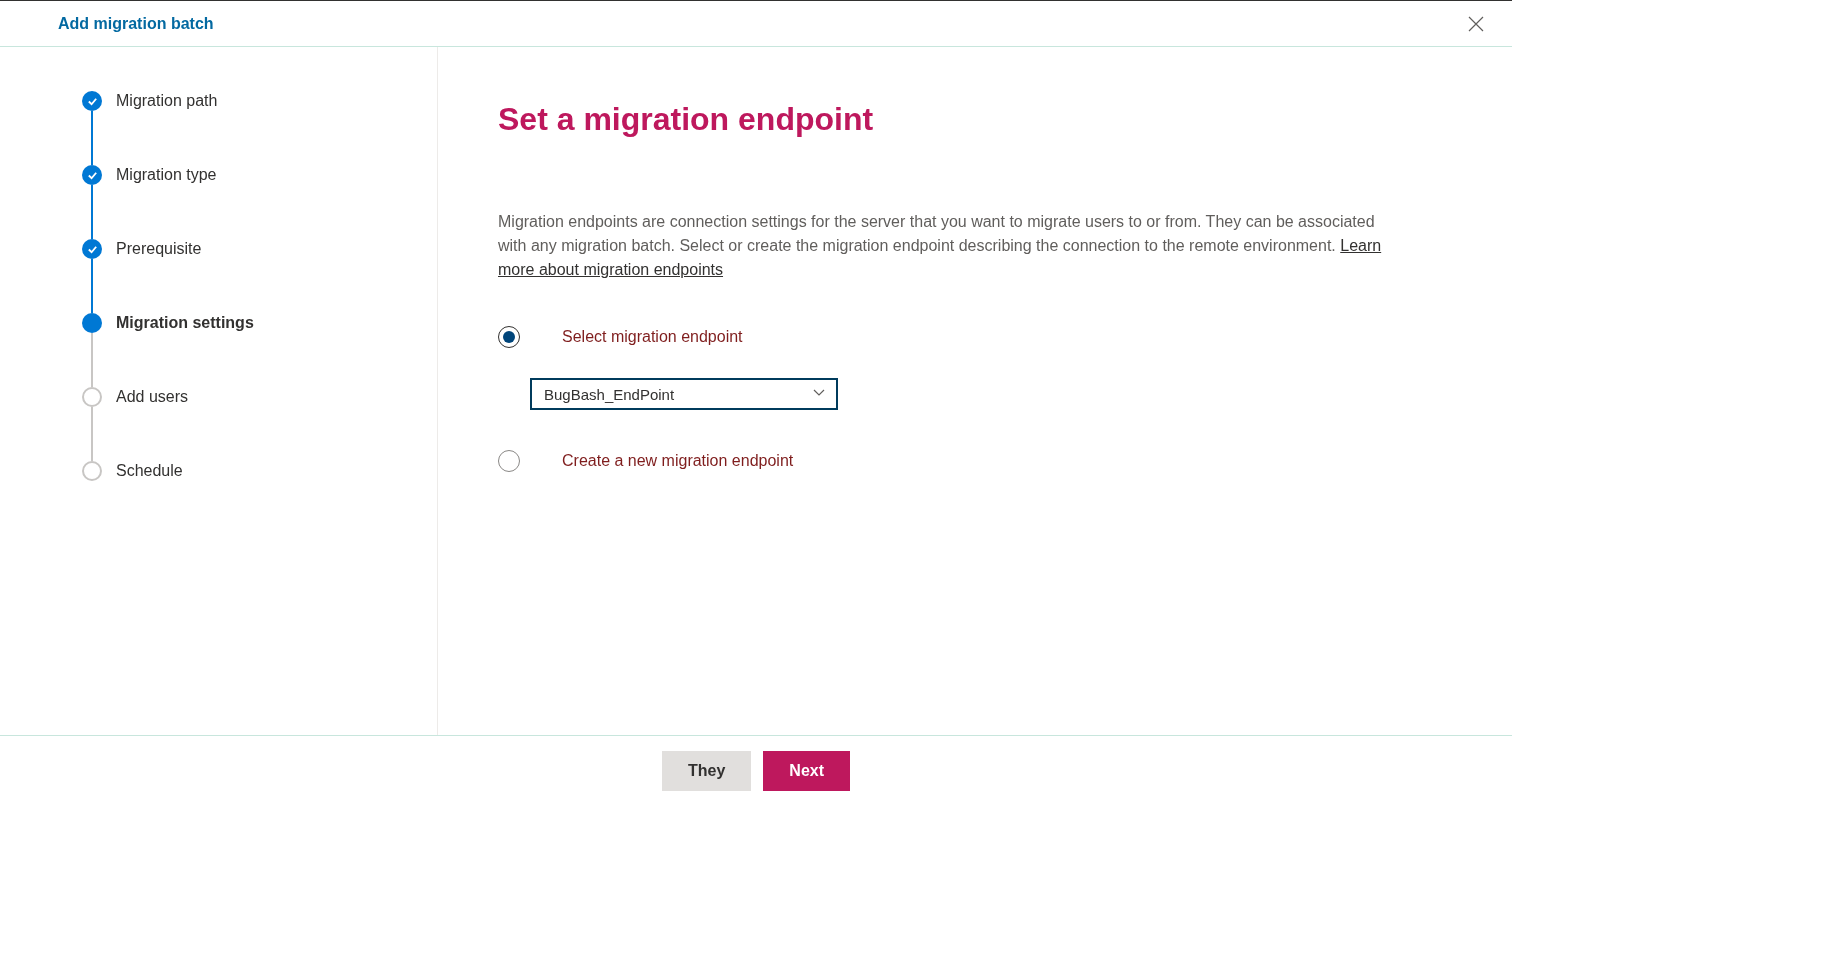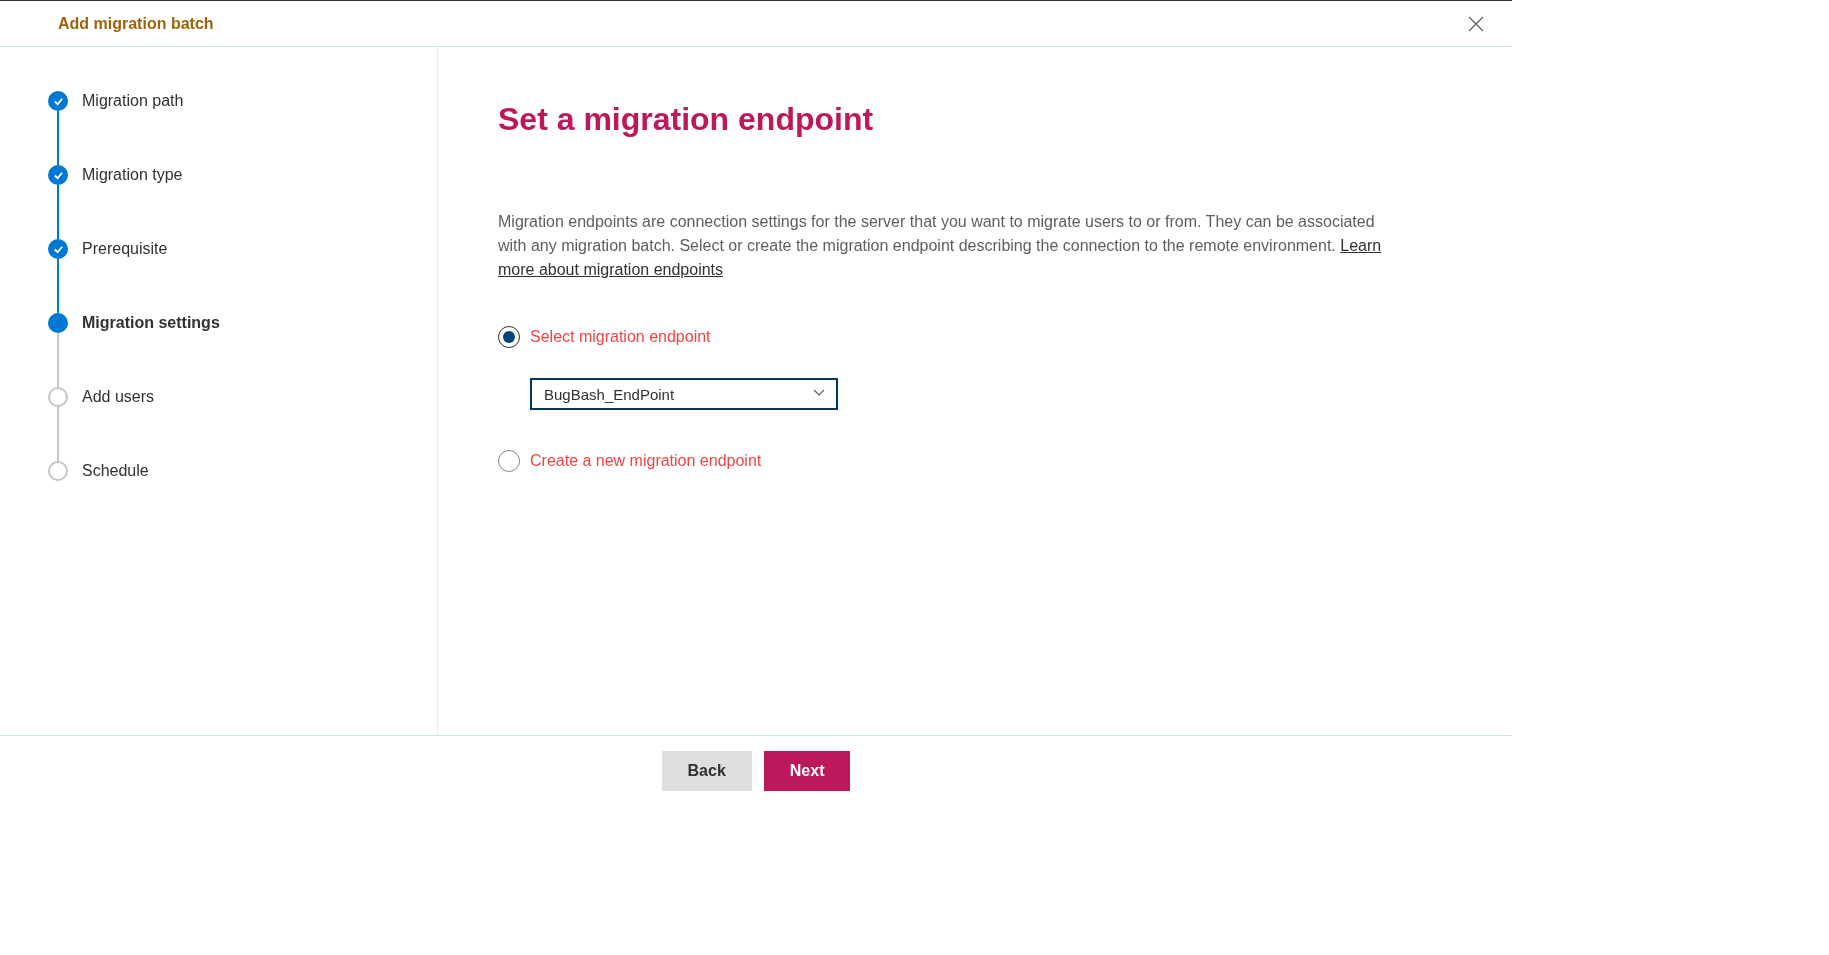--- a/index.html
+++ b/index.html
@@ -20,21 +20,21 @@
 .header {
   height: 46px;
   display: flex;
   align-items: center;
   padding: 0 20px 0 58px;
   border-bottom: 1px solid #c8e6dd;
 }
 .header-title {
   font-size: 16px;
   font-weight: 600;
-  color: #a16207;
+  color: #0369a1;
   flex: 1;
 }
 .close-btn {
   width: 32px;
   height: 32px;
   display: flex;
   align-items: center;
   justify-content: center;
   cursor: pointer;
   color: #605e5c;
@@ -43,21 +43,21 @@
   width: 16px;
   height: 16px;
 }
 .body-area {
   display: flex;
   height: calc(100% - 46px - 70px);
 }
 .sidebar {
   width: 438px;
   border-right: 1px solid #edebe9;
-  padding: 44px 20px 20px 48px;
+  padding: 44px 20px 20px 82px;
 }
 .step-list {
   list-style: none;
 }
 .step-item {
   display: flex;
   align-items: flex-start;
   position: relative;
   min-height: 74px;
 }
@@ -160,21 +160,22 @@
   width: 12px;
   height: 12px;
   border-radius: 50%;
   background: #00457a;
 }
 .radio-circle.unselected {
   border-color: #8a8886;
 }
 .radio-label {
   font-size: 16px;
-  color: #ef4444;
+  color: #7f1d1d;
+  margin-left: 32px;
 }
 .dropdown {
   margin-left: 32px;
   margin-top: 12px;
   margin-bottom: 22px;
   width: 308px;
   height: 32px;
   border: 2px solid #003b5c;
   display: flex;
   align-items: center;
@@ -307,15 +308,15 @@
 
       <div class="radio-option">
         <div class="radio-circle unselected"></div>
         <span class="radio-label">Create a new migration endpoint</span>
       </div>
     </div>
   </main>
 </div>
 
 <div class="footer">
-  <button class="btn btn-secondary">Back</button>
+  <button class="btn btn-secondary">They</button>
   <button class="btn btn-primary">Next</button>
 </div>
 
 </body></html>

